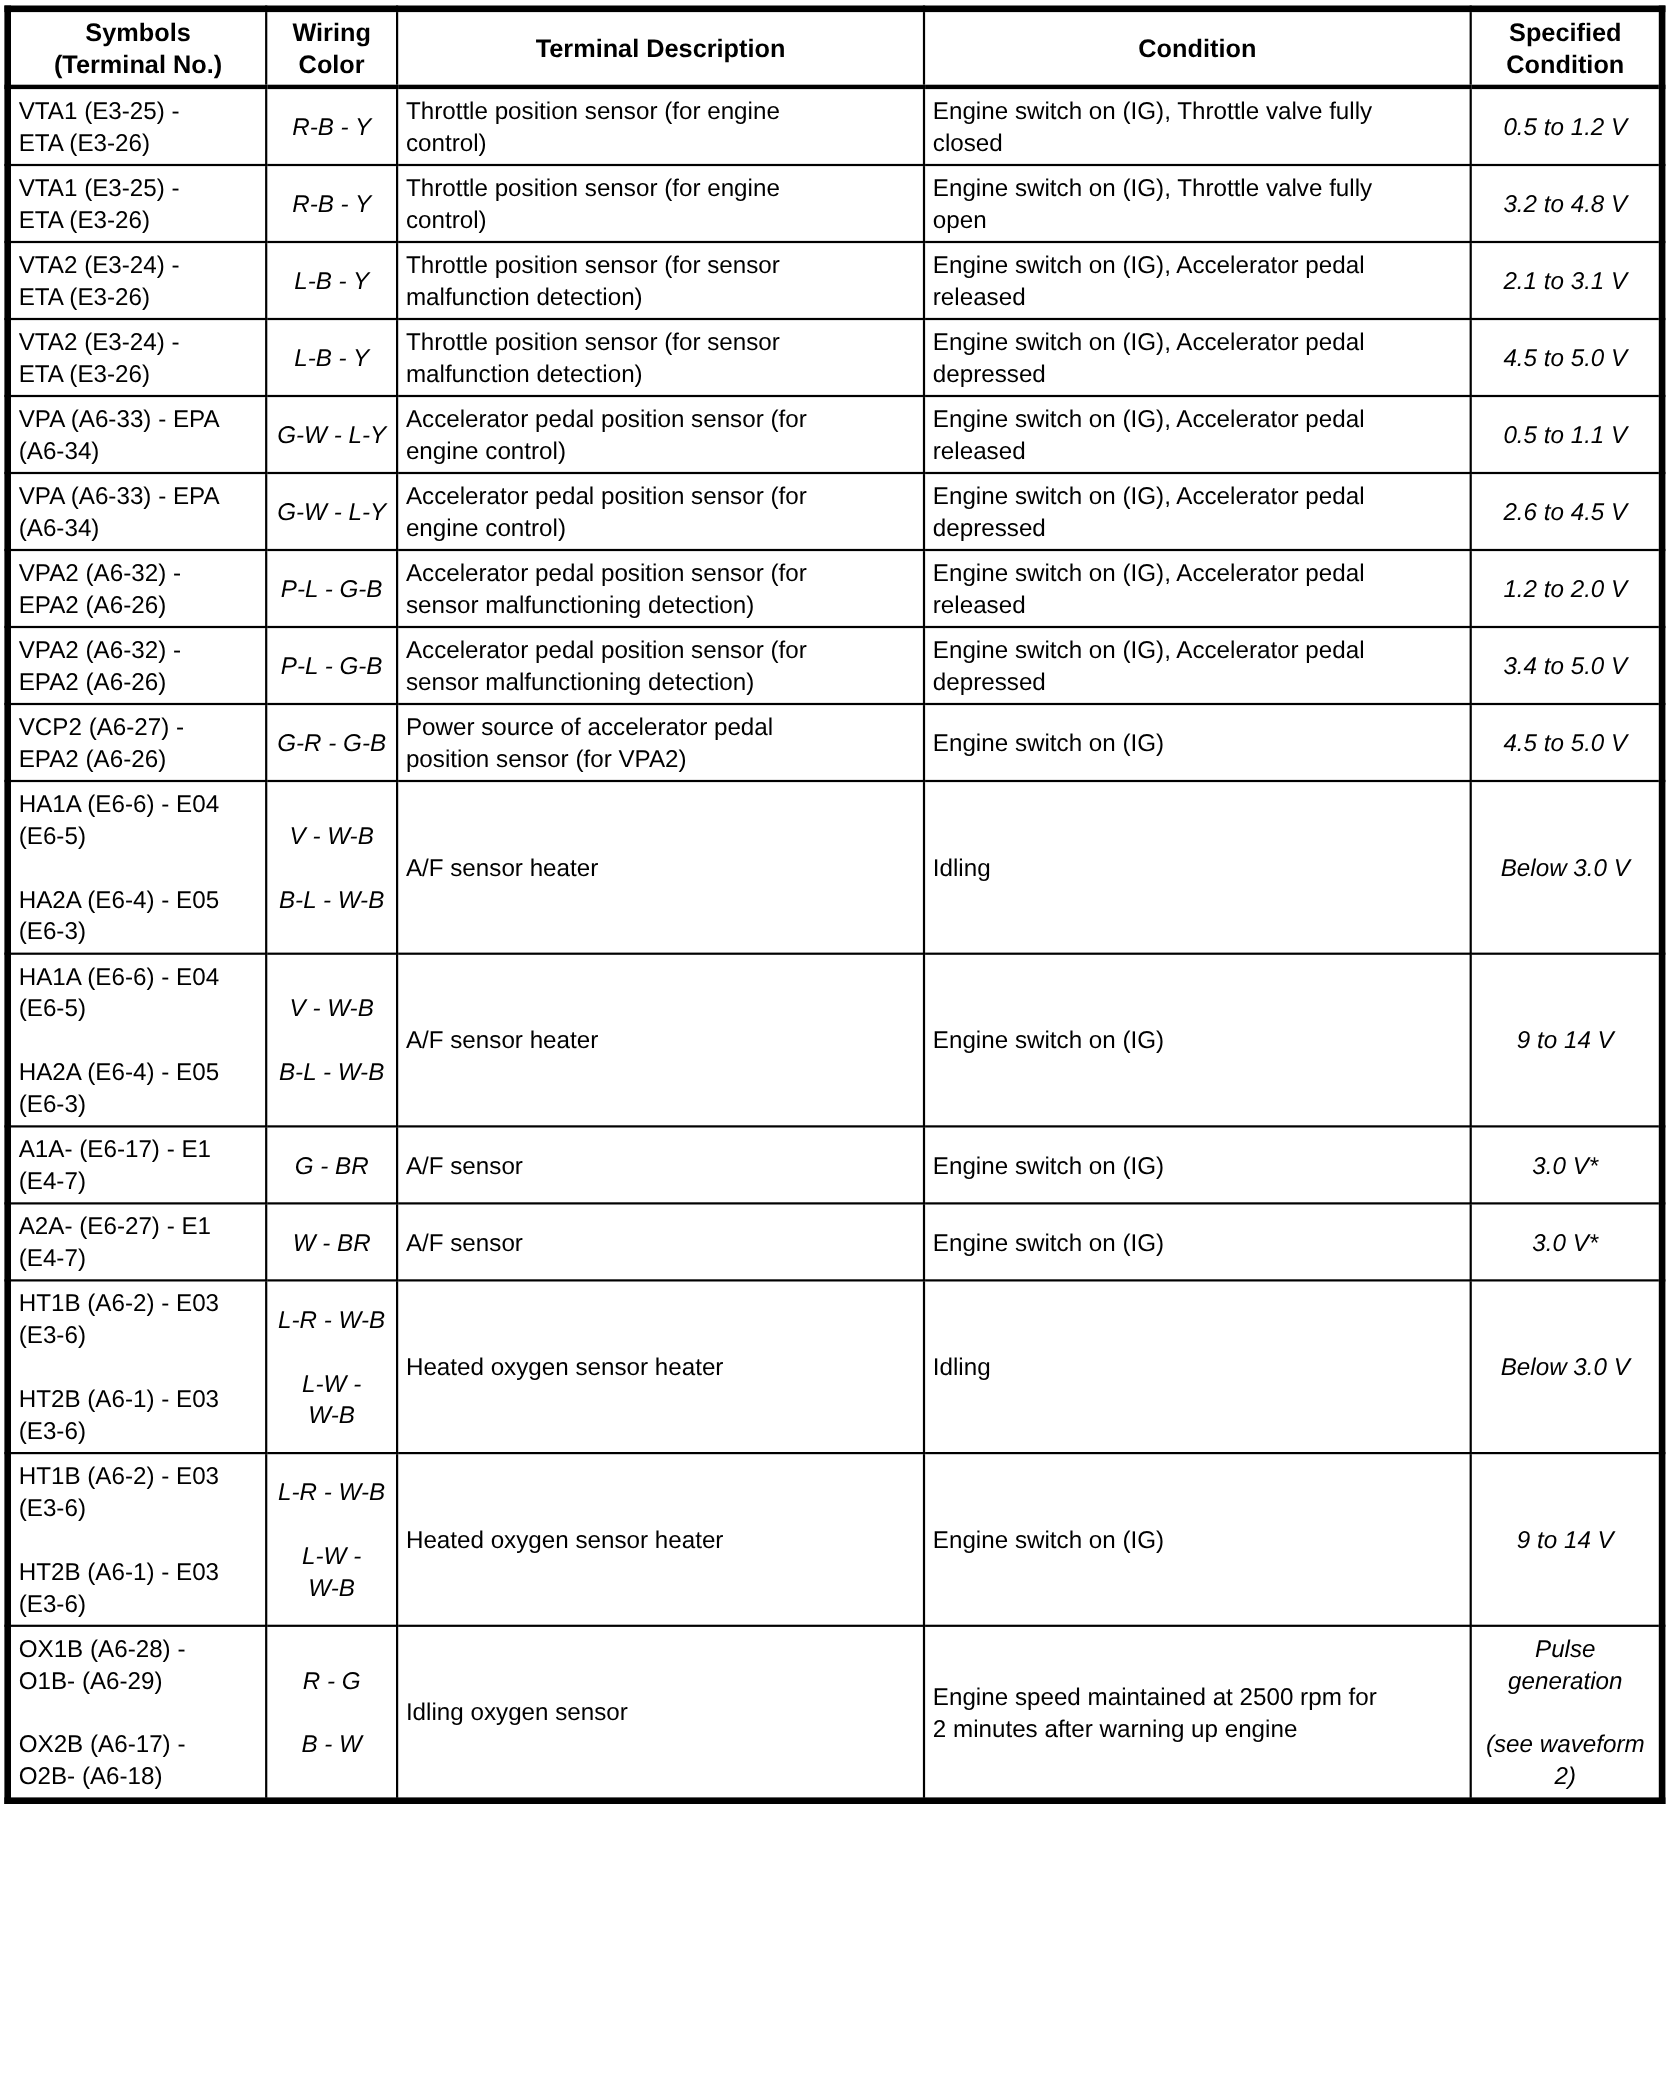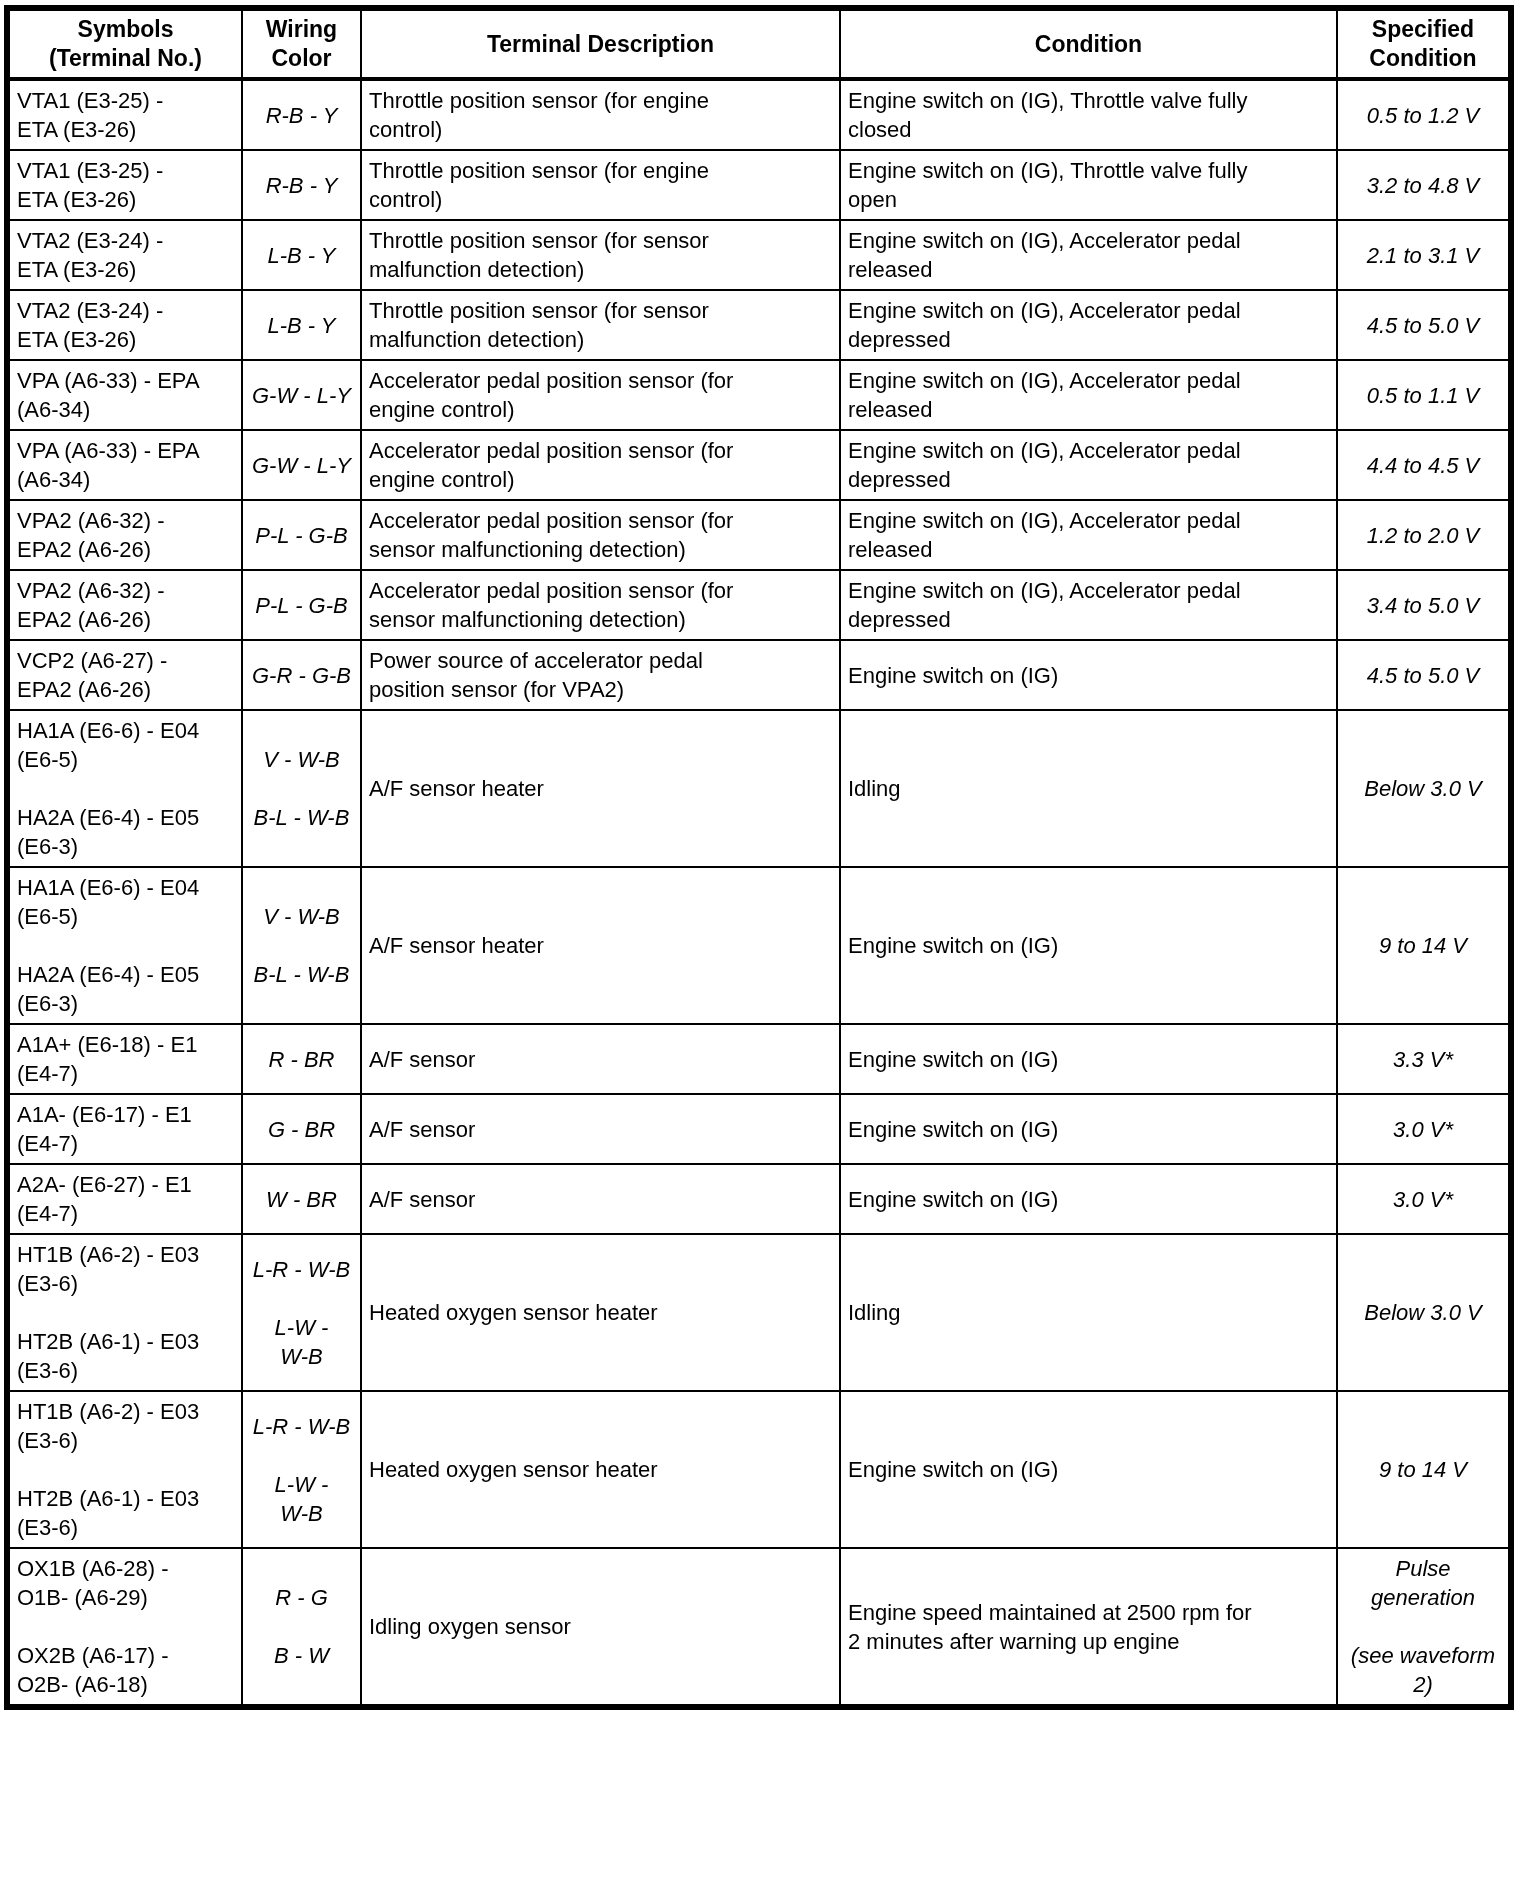--- a/index.html
+++ b/index.html
@@ -138,21 +138,21 @@
           <td class="col-specified_condition">0.5 to 1.1 V</td>
         </tr>
         <tr>
           <td class="col-symbols">VPA (A6-33) - EPA
 (A6-34)</td>
           <td class="col-wiring_color">G-W - L-Y</td>
           <td class="col-terminal_description">Accelerator pedal position sensor (for
 engine control)</td>
           <td class="col-condition">Engine switch on (IG), Accelerator pedal
 depressed</td>
-          <td class="col-specified_condition">4.4 to 4.5 V</td>
+          <td class="col-specified_condition">2.6 to 4.5 V</td>
         </tr>
         <tr>
           <td class="col-symbols">VPA2 (A6-32) -
 EPA2 (A6-26)</td>
           <td class="col-wiring_color">P-L - G-B</td>
           <td class="col-terminal_description">Accelerator pedal position sensor (for
 sensor malfunctioning detection)</td>
           <td class="col-condition">Engine switch on (IG), Accelerator pedal
 released</td>
           <td class="col-specified_condition">1.2 to 2.0 V</td>
@@ -194,28 +194,20 @@
 (E6-5)
 
 HA2A (E6-4) - E05
 (E6-3)</td>
           <td class="col-wiring_color">V - W-B
 
 B-L - W-B</td>
           <td class="col-terminal_description">A/F sensor heater</td>
           <td class="col-condition">Engine switch on (IG)</td>
           <td class="col-specified_condition">9 to 14 V</td>
-        </tr>
-        <tr>
-          <td class="col-symbols">A1A+ (E6-18) - E1
-(E4-7)</td>
-          <td class="col-wiring_color">R - BR</td>
-          <td class="col-terminal_description">A/F sensor</td>
-          <td class="col-condition">Engine switch on (IG)</td>
-          <td class="col-specified_condition">3.3 V*</td>
         </tr>
         <tr>
           <td class="col-symbols">A1A- (E6-17) - E1
 (E4-7)</td>
           <td class="col-wiring_color">G - BR</td>
           <td class="col-terminal_description">A/F sensor</td>
           <td class="col-condition">Engine switch on (IG)</td>
           <td class="col-specified_condition">3.0 V*</td>
         </tr>
         <tr>

